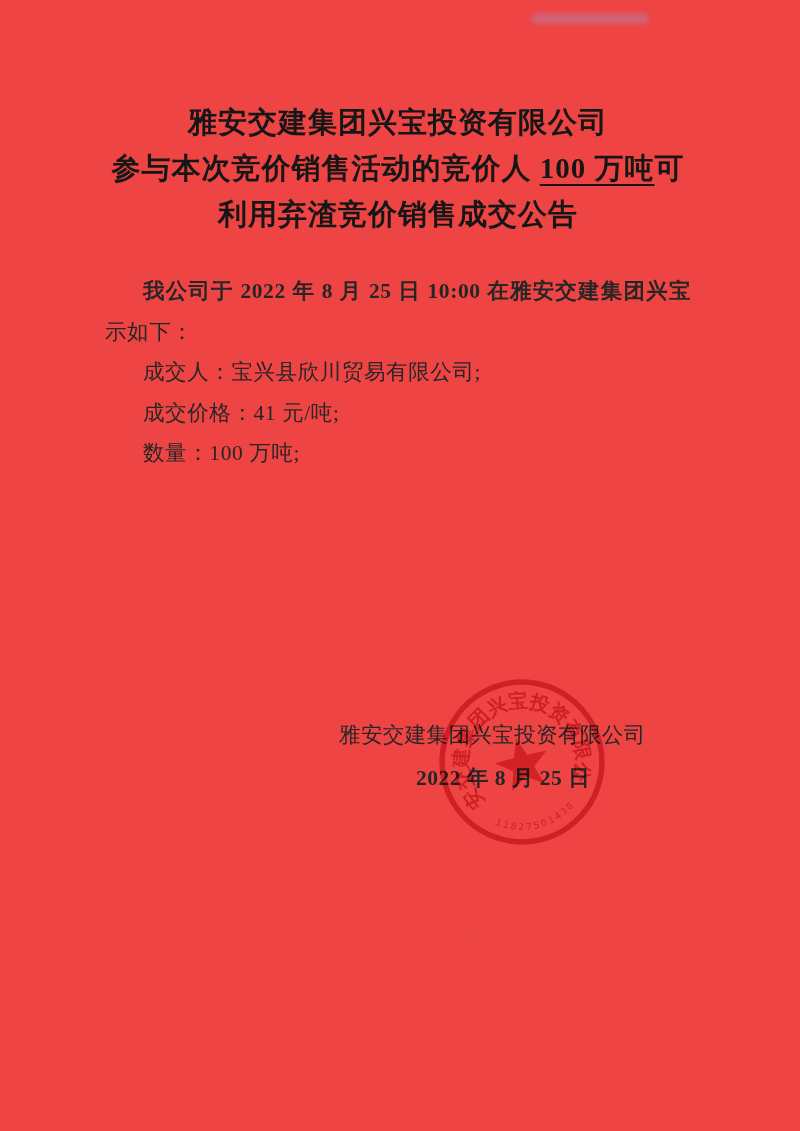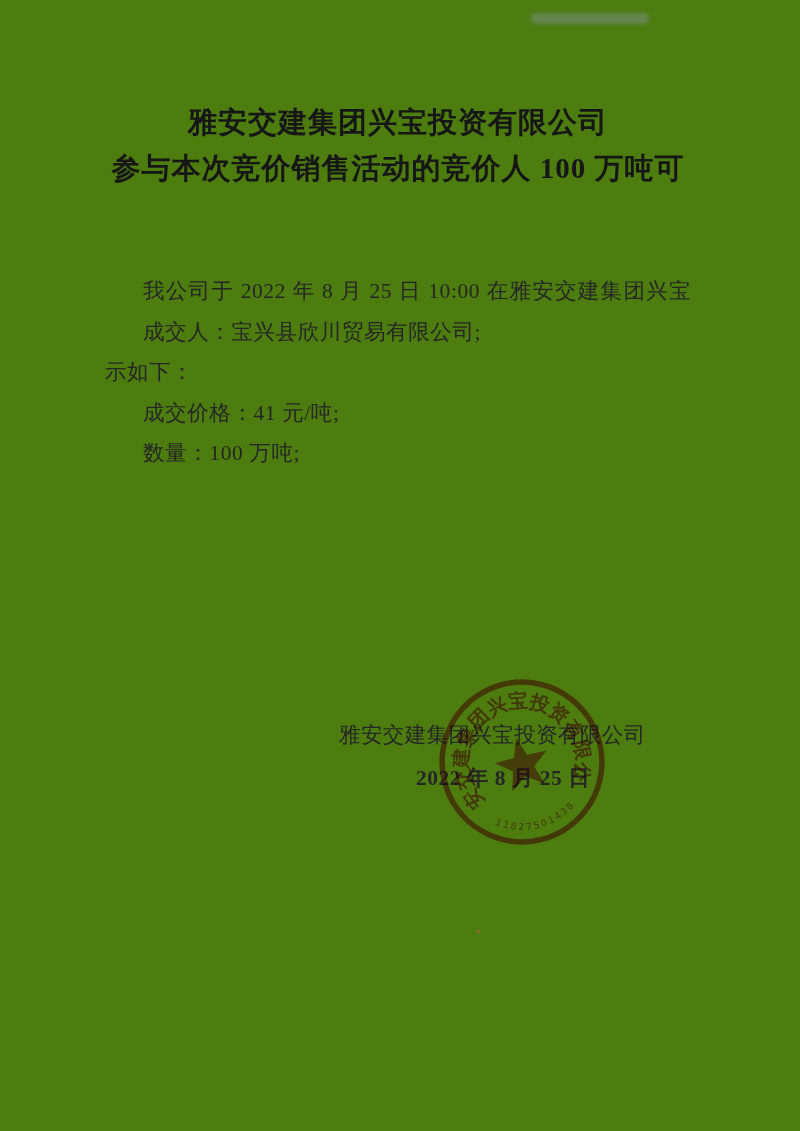--- a/index.html
+++ b/index.html
@@ -5,21 +5,21 @@
   html,body{margin:0;padding:0;}
   body{
     width:800px;height:1131px;
     background:#ffffff;
     font-family:"Liberation Serif","DejaVu Serif",serif;
     position:relative;
     overflow:hidden;
   }
   .page{
     position:absolute;inset:0;
-    background:#4d7c0f;
+    background:#ef4444;
   }
   
   .smudge{
     position:absolute;
     left:531px;top:13px;width:118px;height:11px;
     background:rgba(148,160,214,0.32);
     border-radius:5px;
     filter:blur(2px);
   }
   
@@ -27,37 +27,39 @@
     position:absolute;
     left:100px;top:99px;width:596px;
     text-align:center;
     font-weight:bold;
     font-size:29px;
     line-height:46px;
     color:#161616;
     letter-spacing:1px;
   }
   .title-underline{
+    text-decoration:underline;
     text-decoration-thickness:2px;
     text-underline-offset:6px;
   }
   
   .body-block{
     position:absolute;
     left:105px;top:271px;width:586px;
     font-size:21.5px;
     line-height:40.5px;
     color:#262626;
     letter-spacing:0.6px;
   }
   .bline{height:40.5px;white-space:nowrap;}
   .bline.justify{
     white-space:normal;
     text-align:justify;
     text-align-last:justify;
+    font-weight:bold;
   }
   .bline.indent{padding-left:38px;}
   .bline.justify.indent{padding-left:0;text-indent:38px;}
   
   .sig-company{
     position:absolute;
     left:339px;top:720px;
     font-size:21.5px;color:#262626;
     letter-spacing:0.4px;
     white-space:nowrap;
@@ -100,26 +102,27 @@
 </head>
 <body>
 
 <div class="page">
 
   <div class="smudge"></div>
 
   <div class="title-block">
     <div>雅安交建集团兴宝投资有限公司</div>
     <div><span>参与本次竞价销售活动的竞价人 </span><span class="title-underline">100 万吨</span><span>可</span></div>
+    <div>利用弃渣竞价销售成交公告</div>
   </div>
 
   <div class="body-block">
     <div class="bline justify indent">我公司于 2022 年 8 月 25 日 10:00 在雅安交建集团兴宝</div>
+    <div class="bline">示如下：</div>
     <div class="bline indent">成交人：宝兴县欣川贸易有限公司;</div>
-    <div class="bline">示如下：</div>
     <div class="bline indent">成交价格：41 元/吨;</div>
     <div class="bline indent">数量：100 万吨;</div>
   </div>
 
   <div class="sig-company">雅安交建集团兴宝投资有限公司</div>
   <div class="sig-date">2022 年 8 月 25 日</div>
 
   <div class="stamp">
     <svg viewBox="0 0 200 200" xmlns="http://www.w3.org/2000/svg">
       <defs>

